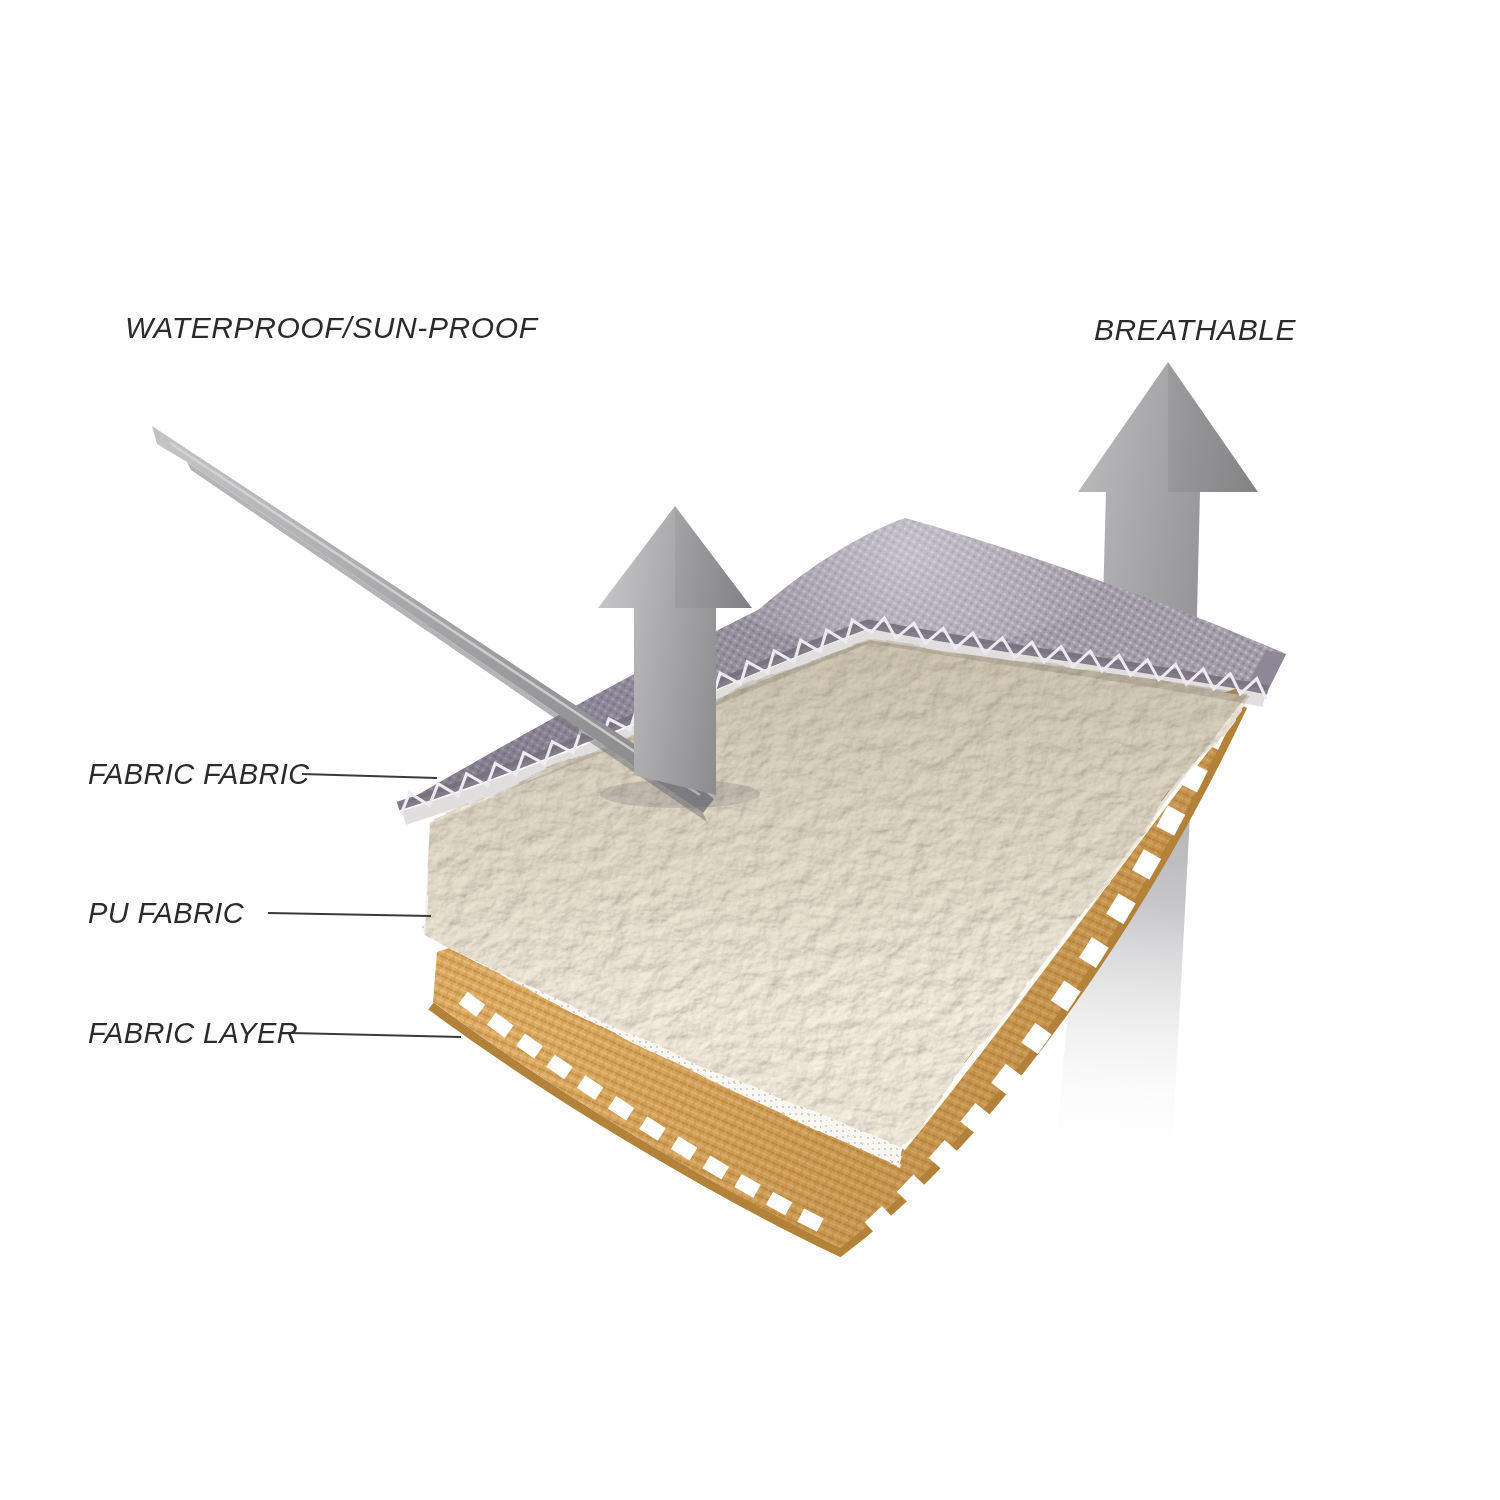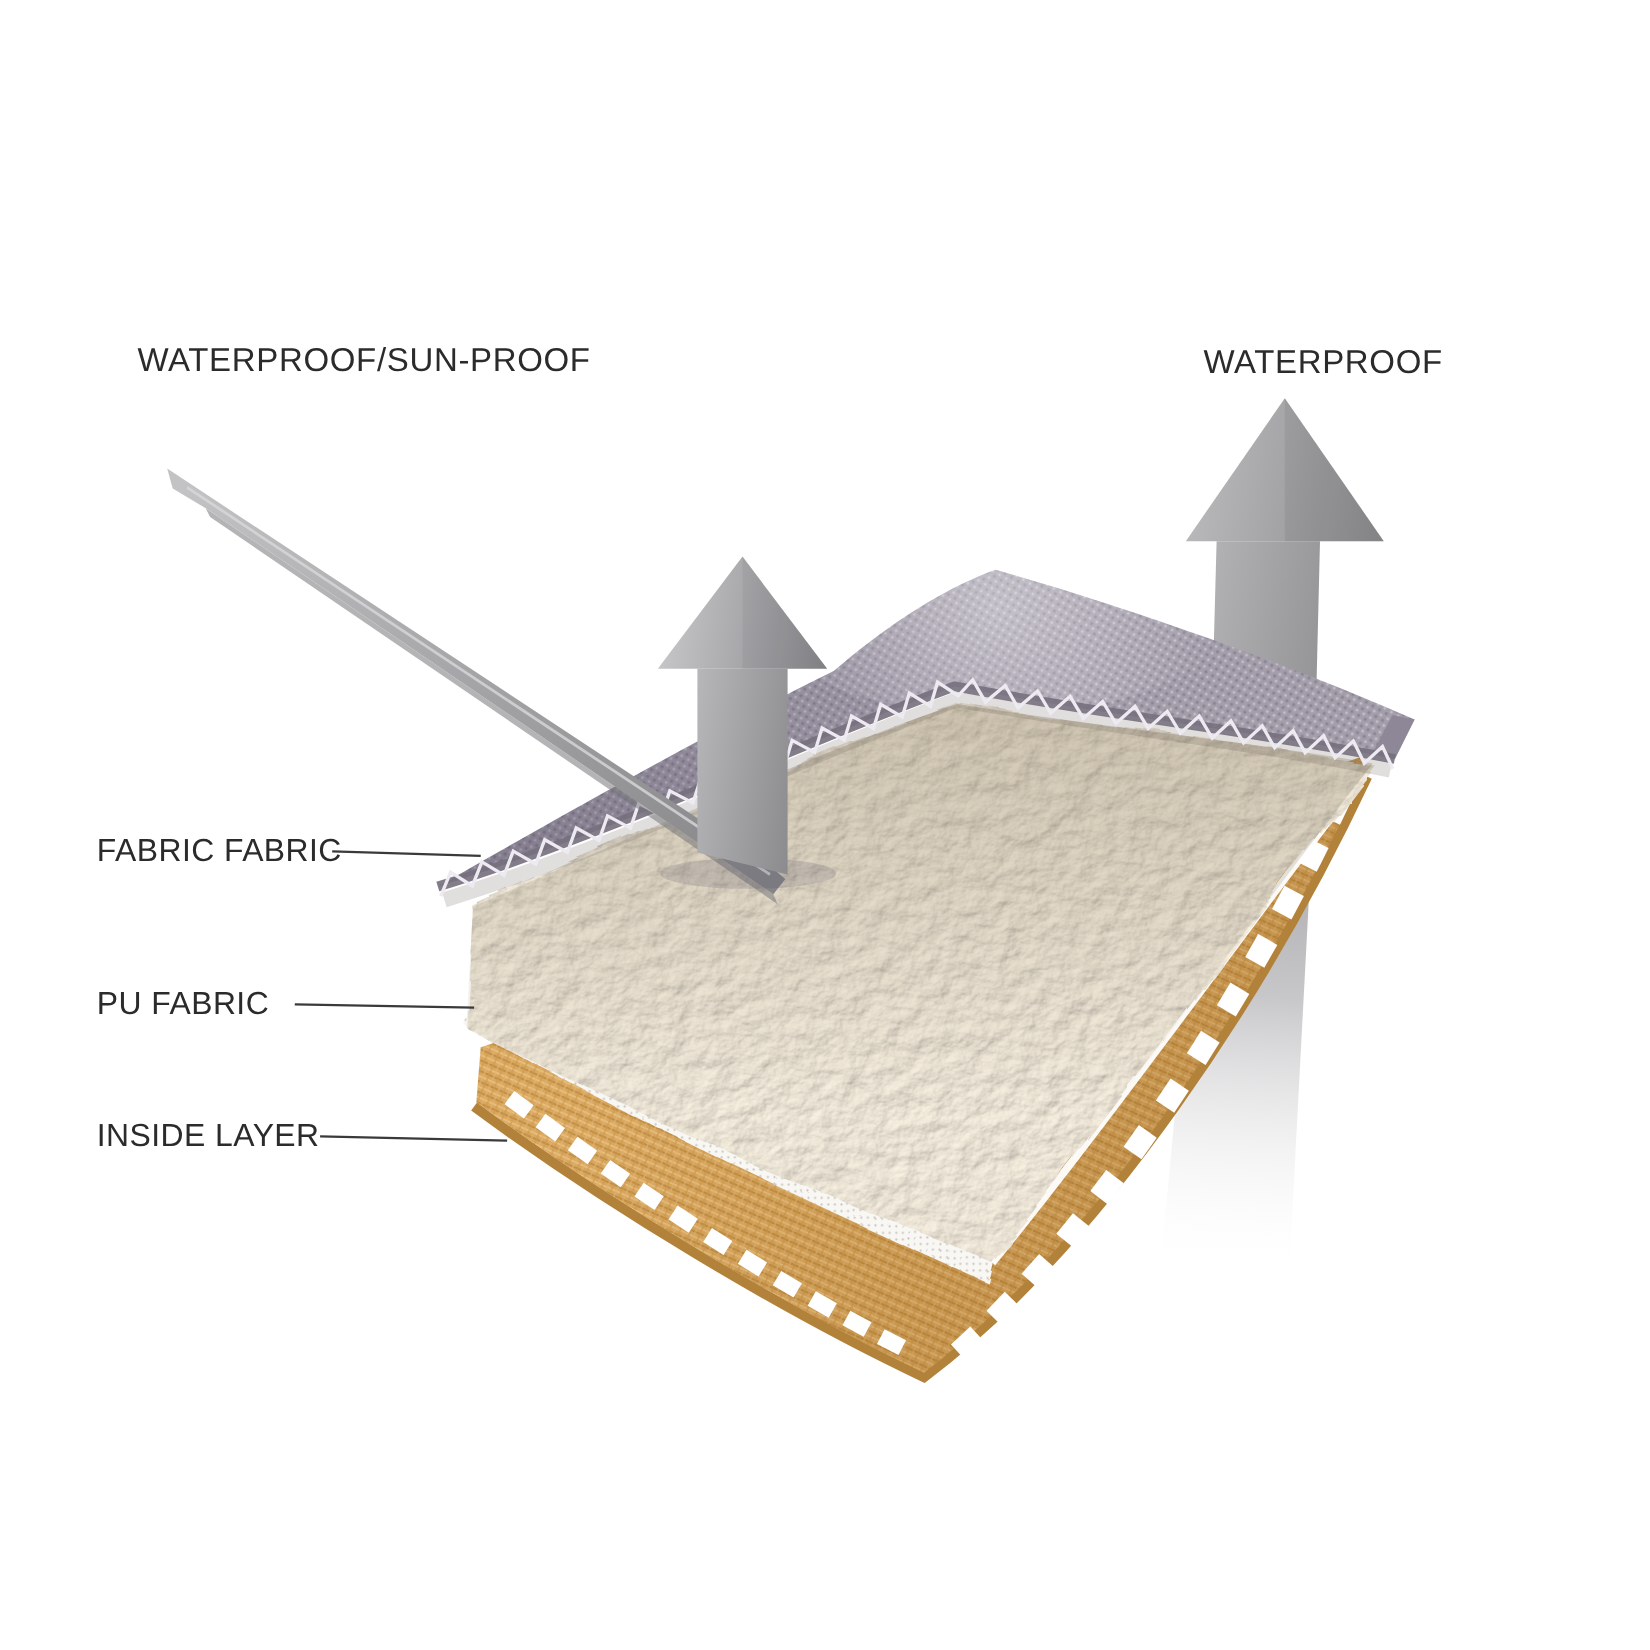--- a/index.html
+++ b/index.html
@@ -1,17 +1,17 @@
 <!DOCTYPE html>
 <html style="--text-color: #2b2b2b;"><head>
 <meta charset="utf-8">
 <style>
   html,body{margin:0;padding:0;background:#ffffff;}
   body{width:1500px;height:1500px;overflow:hidden;font-family:"Liberation Sans",sans-serif;}
-  .stage{position:relative;width:1500px;height:1500px;background:#ffffff;}
+  .stage{position:relative;width:1500px;height:1500px;background:#ffffff;font-style:italic;}
   svg.scene{position:absolute;left:0;top:0;width:1500px;height:1500px;}
   .ann{position:absolute;font-size:30px;letter-spacing:.6px;color:var(--text-color,#2b2b2b);white-space:nowrap;line-height:32px;}
   .layer-label{position:absolute;font-size:29px;letter-spacing:.4px;color:var(--text-color,#2b2b2b);white-space:nowrap;line-height:32px;}
 </style>
 </head>
 <body>
 
 <div class="stage">
 
   <svg class="scene" id="scene" viewBox="0 0 1500 1500">
@@ -162,18 +162,18 @@
       <polygon points="634,608 716,608 716,795 634,775" fill="url(#smallArrowG)"></polygon>
       <polygon points="675,506 752,608 675,608" fill="#28282d" opacity="0.06"></polygon>
     </g>
 
     <line x1="302" y1="774" x2="437" y2="778" stroke="#3a3a3a" stroke-width="2"></line>
     <line x1="268" y1="913" x2="431" y2="916" stroke="#3a3a3a" stroke-width="2"></line>
     <line x1="291" y1="1033" x2="461" y2="1037" stroke="#3a3a3a" stroke-width="2"></line>
   </svg>
 
   <div class="ann" style="left:125px;top:312px;">WATERPROOF/SUN-PROOF</div>
-  <div class="ann" style="left:1094px;top:314px;">WATERPROOF</div>
+  <div class="ann" style="left:1094px;top:314px;">BREATHABLE</div>
 
   <div class="layer-label" style="left:88px;top:758px;">FABRIC FABRIC</div>
   <div class="layer-label" style="left:88px;top:897px;">PU FABRIC</div>
-  <div class="layer-label" style="left:88px;top:1017px;">INSIDE LAYER</div>
+  <div class="layer-label" style="left:88px;top:1017px;">FABRIC LAYER</div>
 </div>
 
 </body></html>

